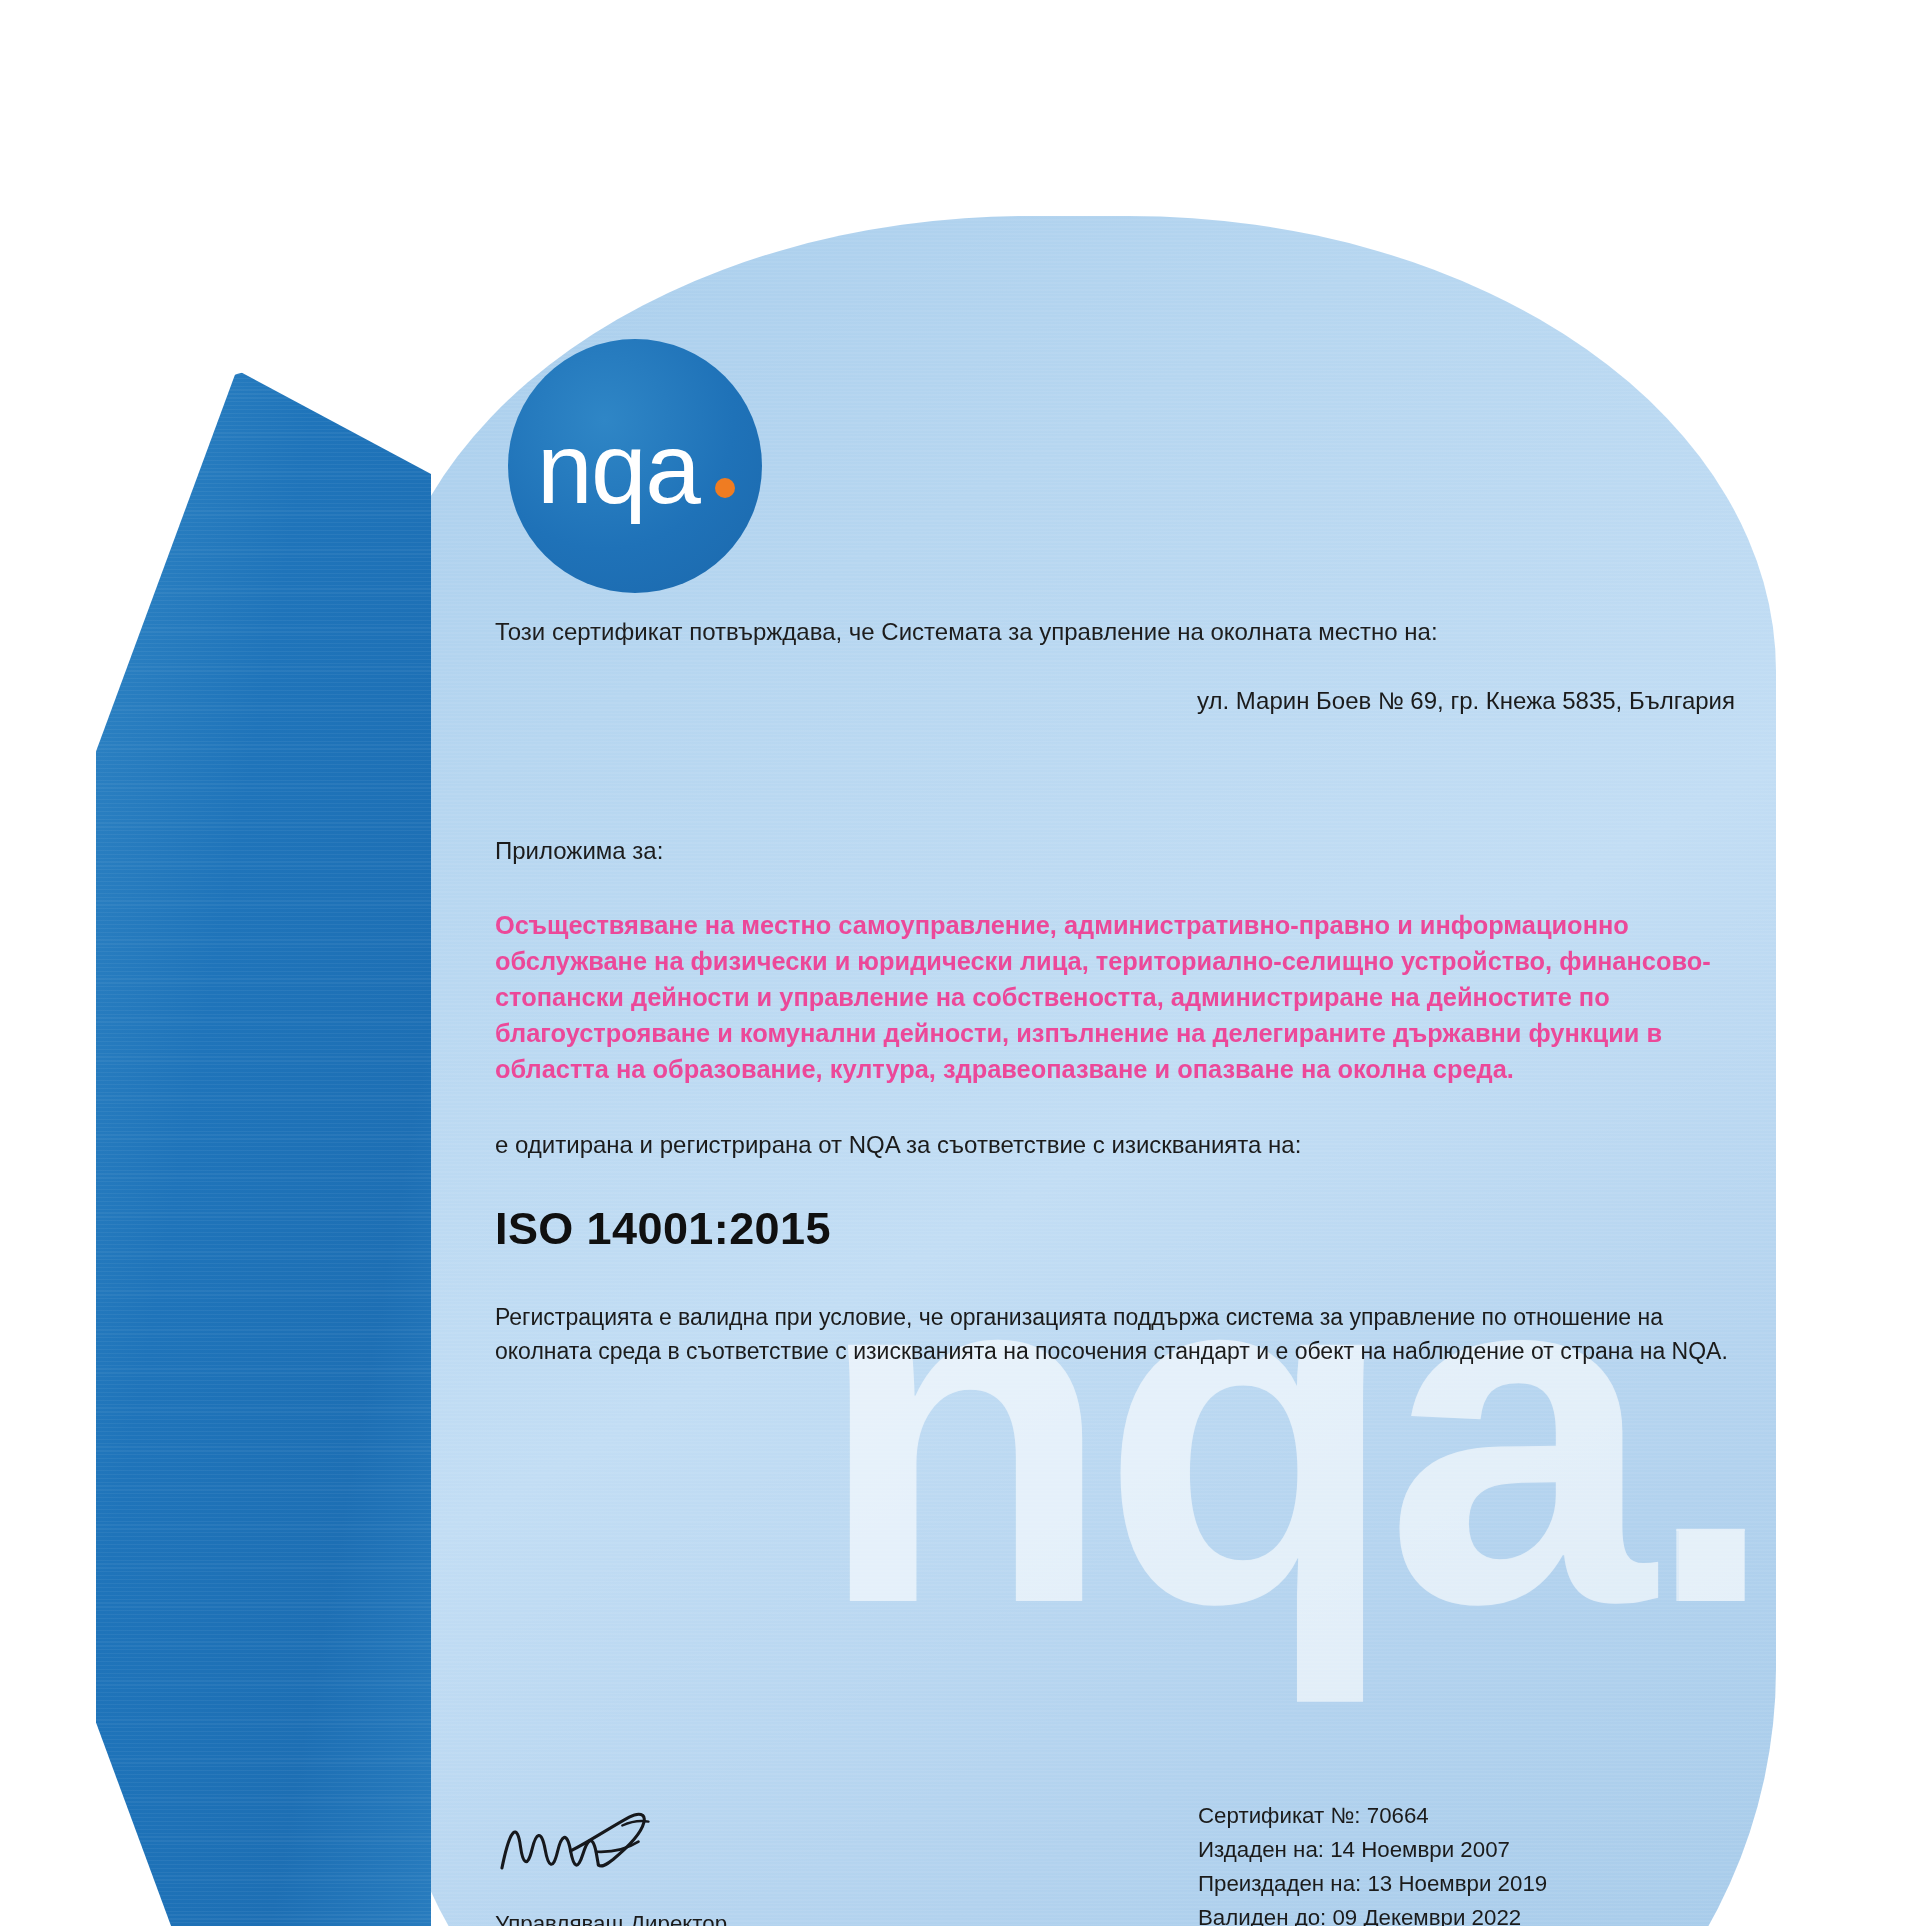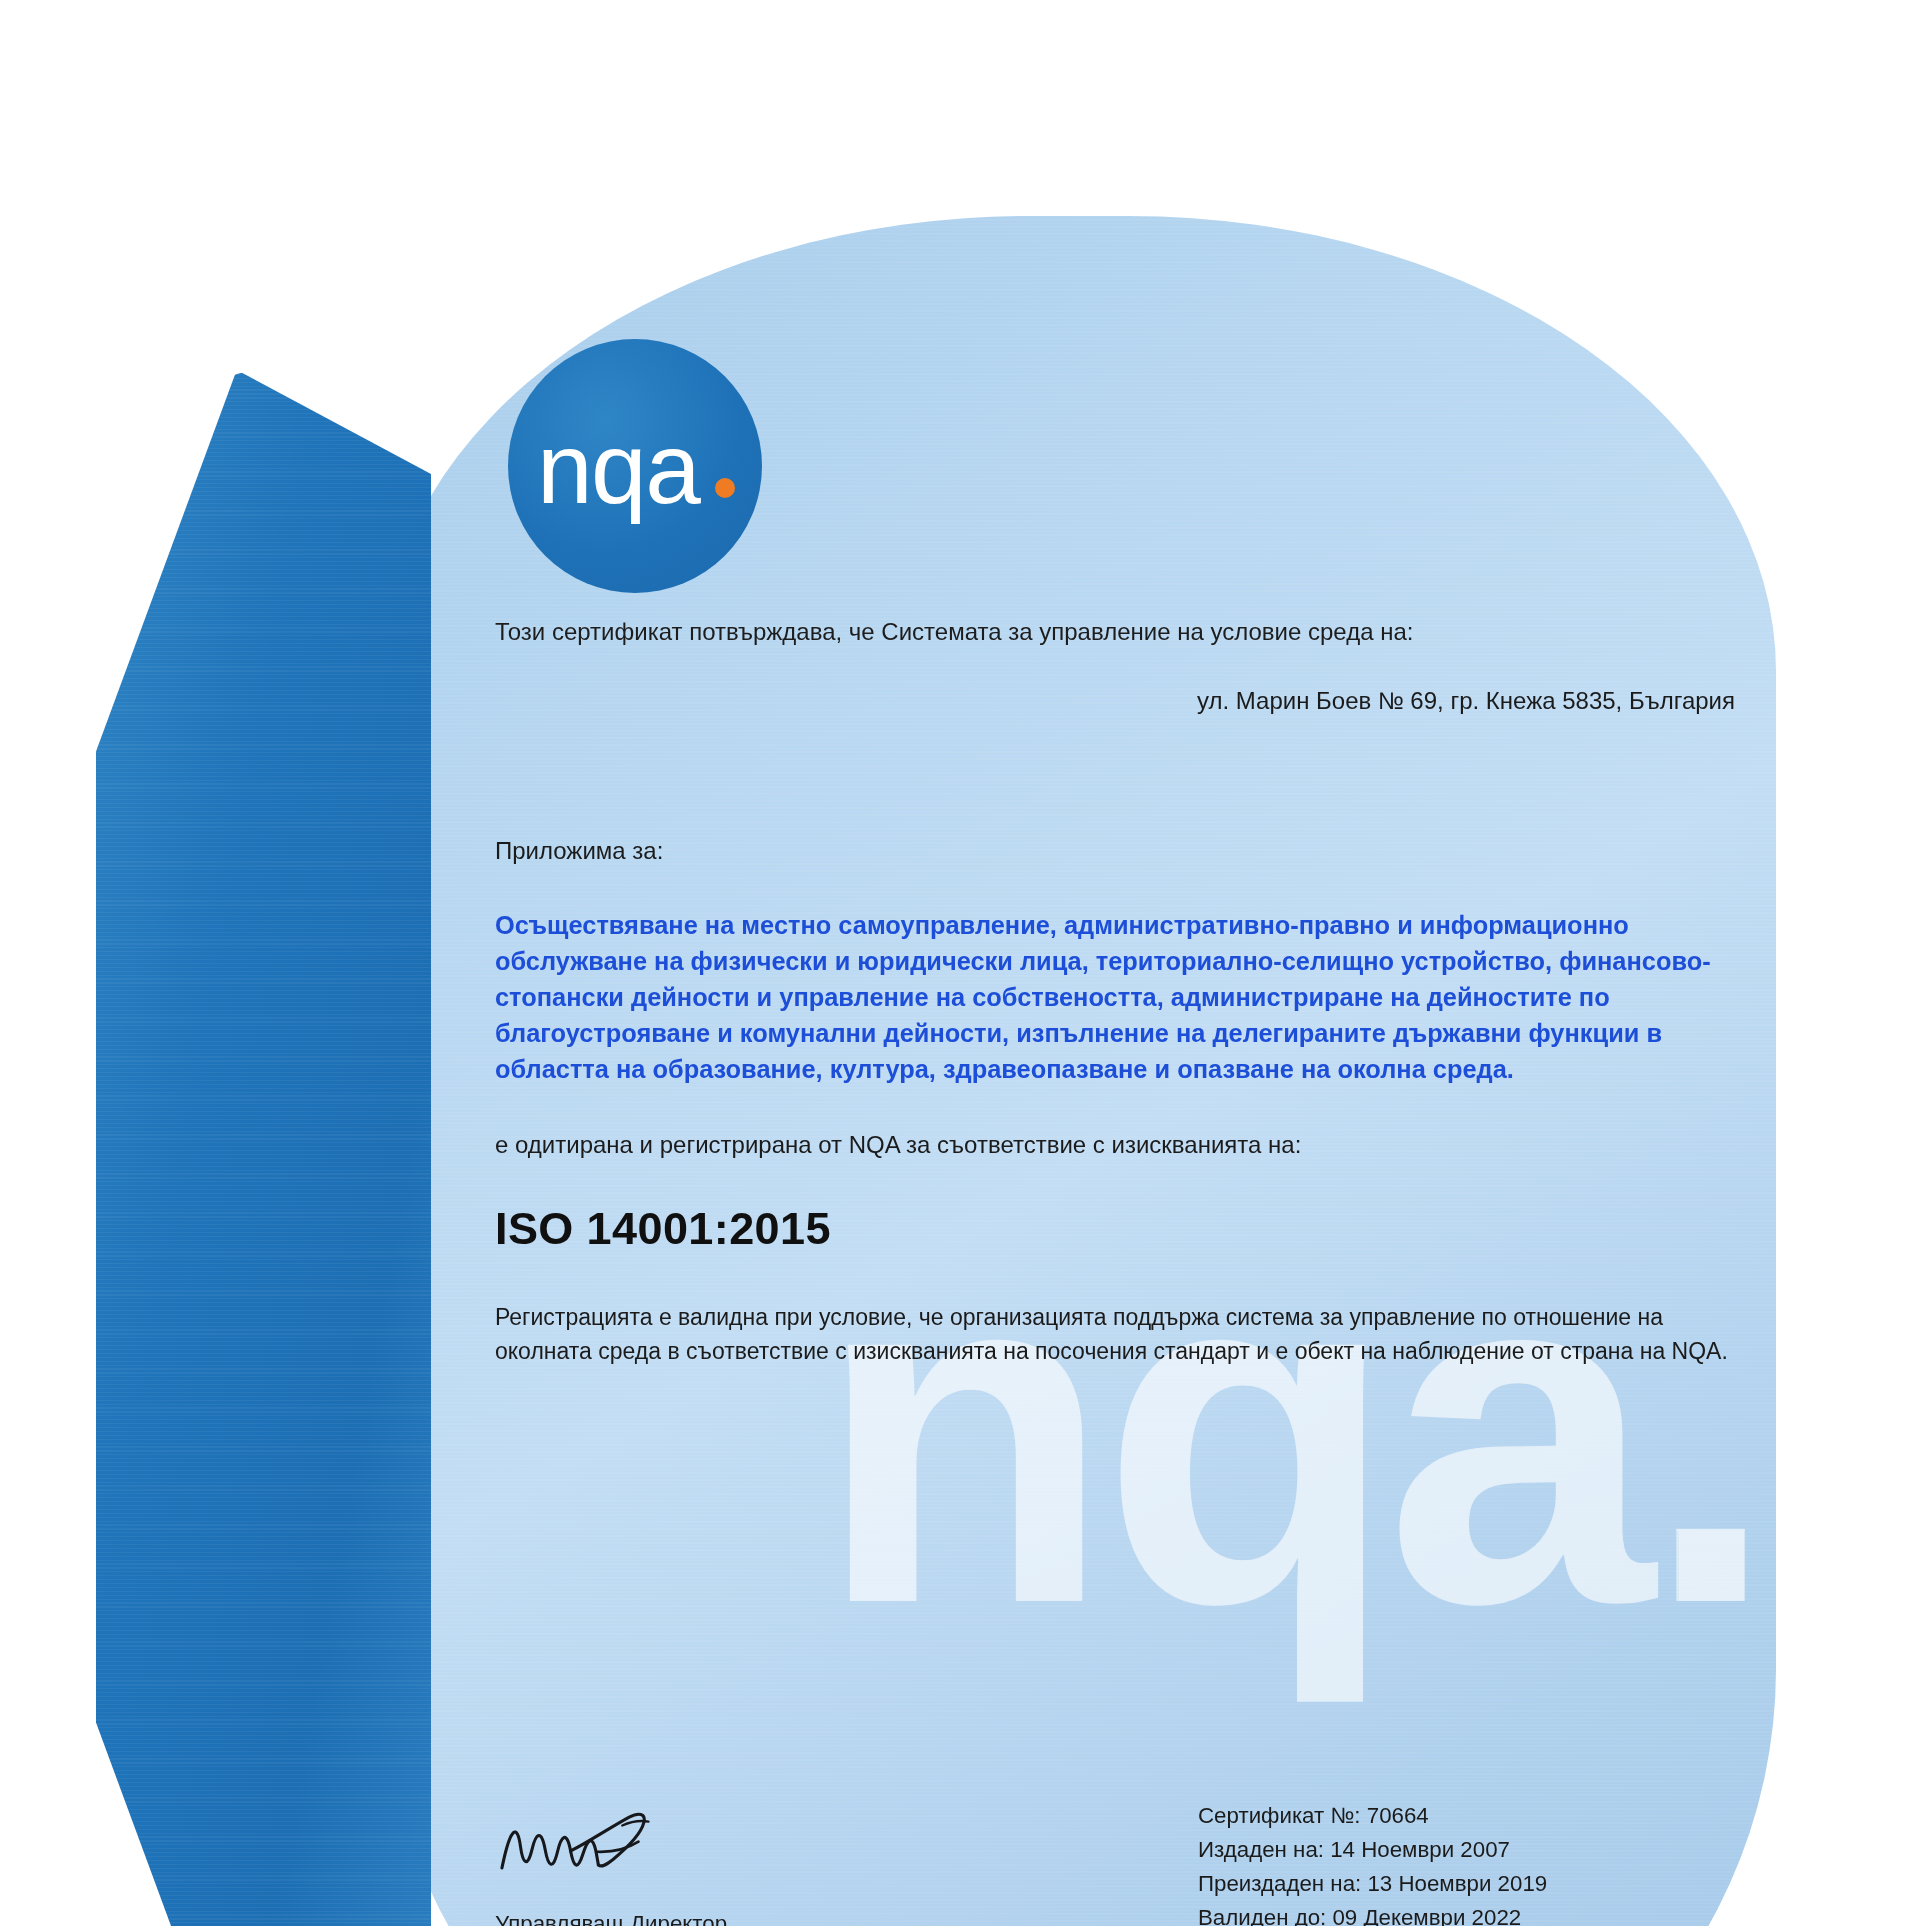--- a/index.html
+++ b/index.html
@@ -157,21 +157,21 @@
   }
   .applies-label {
     font-size: 24px;
     margin: 0 0 42px 0;
   }
   .scope {
     font-size: 25.4px;
     font-weight: 700;
     line-height: 1.42;
     margin: 0 0 42px 0;
-    color: #1d4ed8;
+    color: #ec4899;
   }
   .audited {
     font-size: 24px;
     line-height: 1.35;
     margin: 0 0 42px 0;
   }
   .standard {
     font-size: 45px;
     font-weight: 700;
     letter-spacing: 0.4px;
@@ -223,21 +223,21 @@
   </div>
 
   <div class="side-band"></div>
   <div class="side-title">Certificate of Registration</div>
 
   <div class="logo"></div>
   <div class="logo-text">nqa</div>
   <div class="logo-dot"></div>
 
   <div class="content">
-    <p class="lead">Този сертификат потвърждава, че Системата за управление на условие среда на:</p>
+    <p class="lead">Този сертификат потвърждава, че Системата за управление на околната местно на:</p>
     <p class="org-addr">ул. Марин Боев № 69, гр. Кнежа 5835, България</p>
     <p class="applies-label">Приложима за:</p>
     <p class="scope">Осъществяване на местно самоуправление, административно-правно и информационно обслужване на физически и юридически лица, териториално-селищно устройство, финансово-стопански дейности и управление на собствеността, администриране на дейностите по благоустрояване и комунални дейности, изпълнение на делегираните държавни функции в областта на образование, култура, здравеопазване и опазване на околна среда.</p>
     <p class="audited">е одитирана и регистрирана от NQA за съответствие с изискванията на:</p>
     <h2 class="standard">ISO 14001:2015</h2>
     <p class="validity">Регистрацията е валидна при условие, че организацията поддържа система за управление по отношение на околната среда в съответствие с изискванията на посочения стандарт и е обект на наблюдение от страна на NQA.</p>
   </div>
 
   <div class="signature">
     <svg class="sig-mark" viewBox="0 0 560 230">

